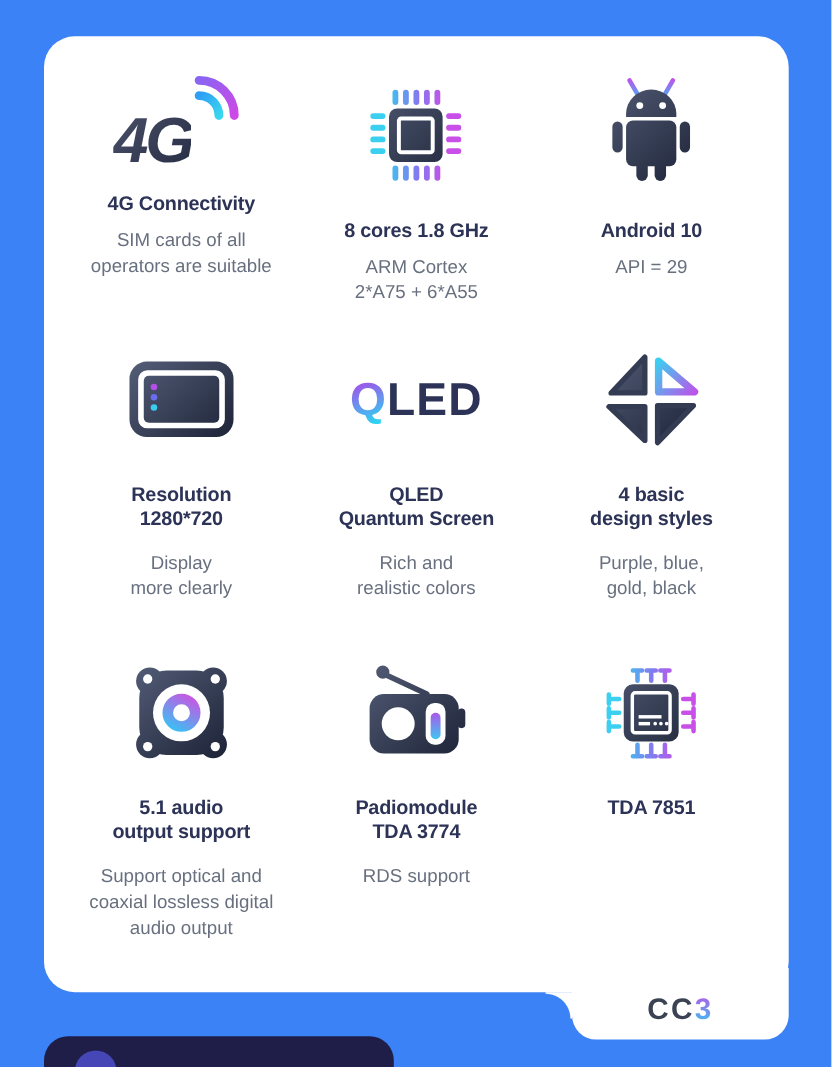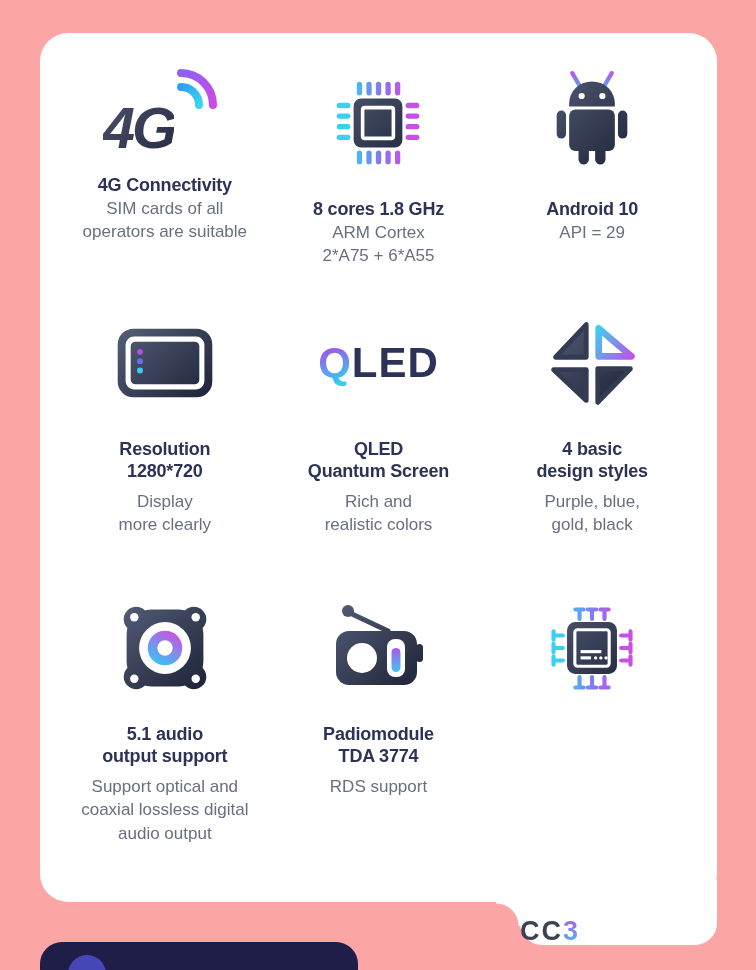--- a/index.html
+++ b/index.html
@@ -1,30 +1,30 @@
 <!DOCTYPE html>
 <html><head>
 <meta charset="utf-8">
 <style>
   html,body{margin:0;padding:0;}
   body{font-family:"Liberation Sans","DejaVu Sans",sans-serif;}
-  .stage{position:relative;width:756px;height:970px;background:#fca5a5;overflow:hidden;}
+  .stage{position:relative;width:756px;height:970px;background:#3b82f6;overflow:hidden;}
 
   
   .card{position:absolute;left:40px;top:33px;width:677px;height:869px;background:#ffffff;border-radius:28px;}
-  .tab{position:absolute;left:520px;top:880px;width:197px;height:65px;background:#ffffff;border-radius:0 0 22px 22px;display:flex;align-items:flex-end;box-sizing:border-box;}
+  .tab{position:absolute;left:520px;top:880px;width:197px;height:65px;background:#ffffff;border-radius:0 0 22px 22px;display:flex;align-items:flex-end;justify-content:center;padding-bottom:14px;box-sizing:border-box;}
   .tab-fillet{position:absolute;left:496px;top:902px;width:24px;height:24px;background:radial-gradient(24px at 0% 100%, rgba(0,0,0,0) 0 22px, #ffffff 23px);}
 
   
   .grid{position:absolute;left:0;top:0;width:100%;height:100%;box-sizing:border-box;padding:30px 18px 0;display:grid;grid-template-columns:repeat(3,1fr);grid-template-rows:240px 285px auto;}
   .cell{display:flex;flex-direction:column;align-items:center;text-align:center;}
   .icon-box{height:120px;display:flex;align-items:center;justify-content:center;margin-bottom:16px;}
   .f-title{font-size:18px;font-weight:700;color:#2c3356;line-height:1.2;white-space:pre-line;letter-spacing:-0.2px;}
   .cell:nth-child(n+4) .f-title{min-height:51px;}
-  .f-sub{font-size:17px;color:#68707f;line-height:1.38;white-space:pre-line;}
+  .f-sub{margin-top:10px;font-size:17px;color:#68707f;line-height:1.38;white-space:pre-line;}
 
   
   .icon-4g{position:relative;width:128px;height:96px;}
   .fourg-text{position:absolute;left:2px;bottom:2px;font-size:58px;line-height:1;font-weight:800;font-style:italic;letter-spacing:-3px;background:linear-gradient(135deg,#4a5168,#262c44);-webkit-background-clip:text;background-clip:text;color:transparent;}
   .fourg-arcs{position:absolute;right:0;top:-6px;}
 
   
   .qled{font-size:42px;font-weight:800;letter-spacing:1px;line-height:1;}
   .qled .q{background:linear-gradient(160deg,#a94ae8 15%,#2fd2f2 90%);-webkit-background-clip:text;background-clip:text;color:transparent;}
   .qled .led{color:#2c3356;}
@@ -260,20 +260,21 @@
             </g>
             <rect x="26" y="25" width="48" height="50" rx="8" fill="url(#g-slate)"></rect>
             <rect x="33.5" y="32.5" width="33" height="35" rx="2.5" fill="none" stroke="#ffffff" stroke-width="3"></rect>
             <rect x="39" y="52" width="20" height="3" fill="#ffffff"></rect>
             <rect x="39" y="58" width="10" height="3" fill="#ffffff"></rect>
             <circle cx="53.5" cy="59.5" r="1.6" fill="#ffffff"></circle>
               <circle cx="58.5" cy="59.5" r="1.6" fill="#ffffff"></circle>
               <circle cx="63.5" cy="59.5" r="1.6" fill="#ffffff"></circle>
           </svg>
         </div>
+        <div class="f-title">TDA 7851</div>
       </div>
 
     </div>
   </div>
 
   <div class="tab-fillet"></div>
   <div class="tab">
     <div class="cc3"><span class="cc">CC</span><span class="three">3</span></div>
   </div>
 

